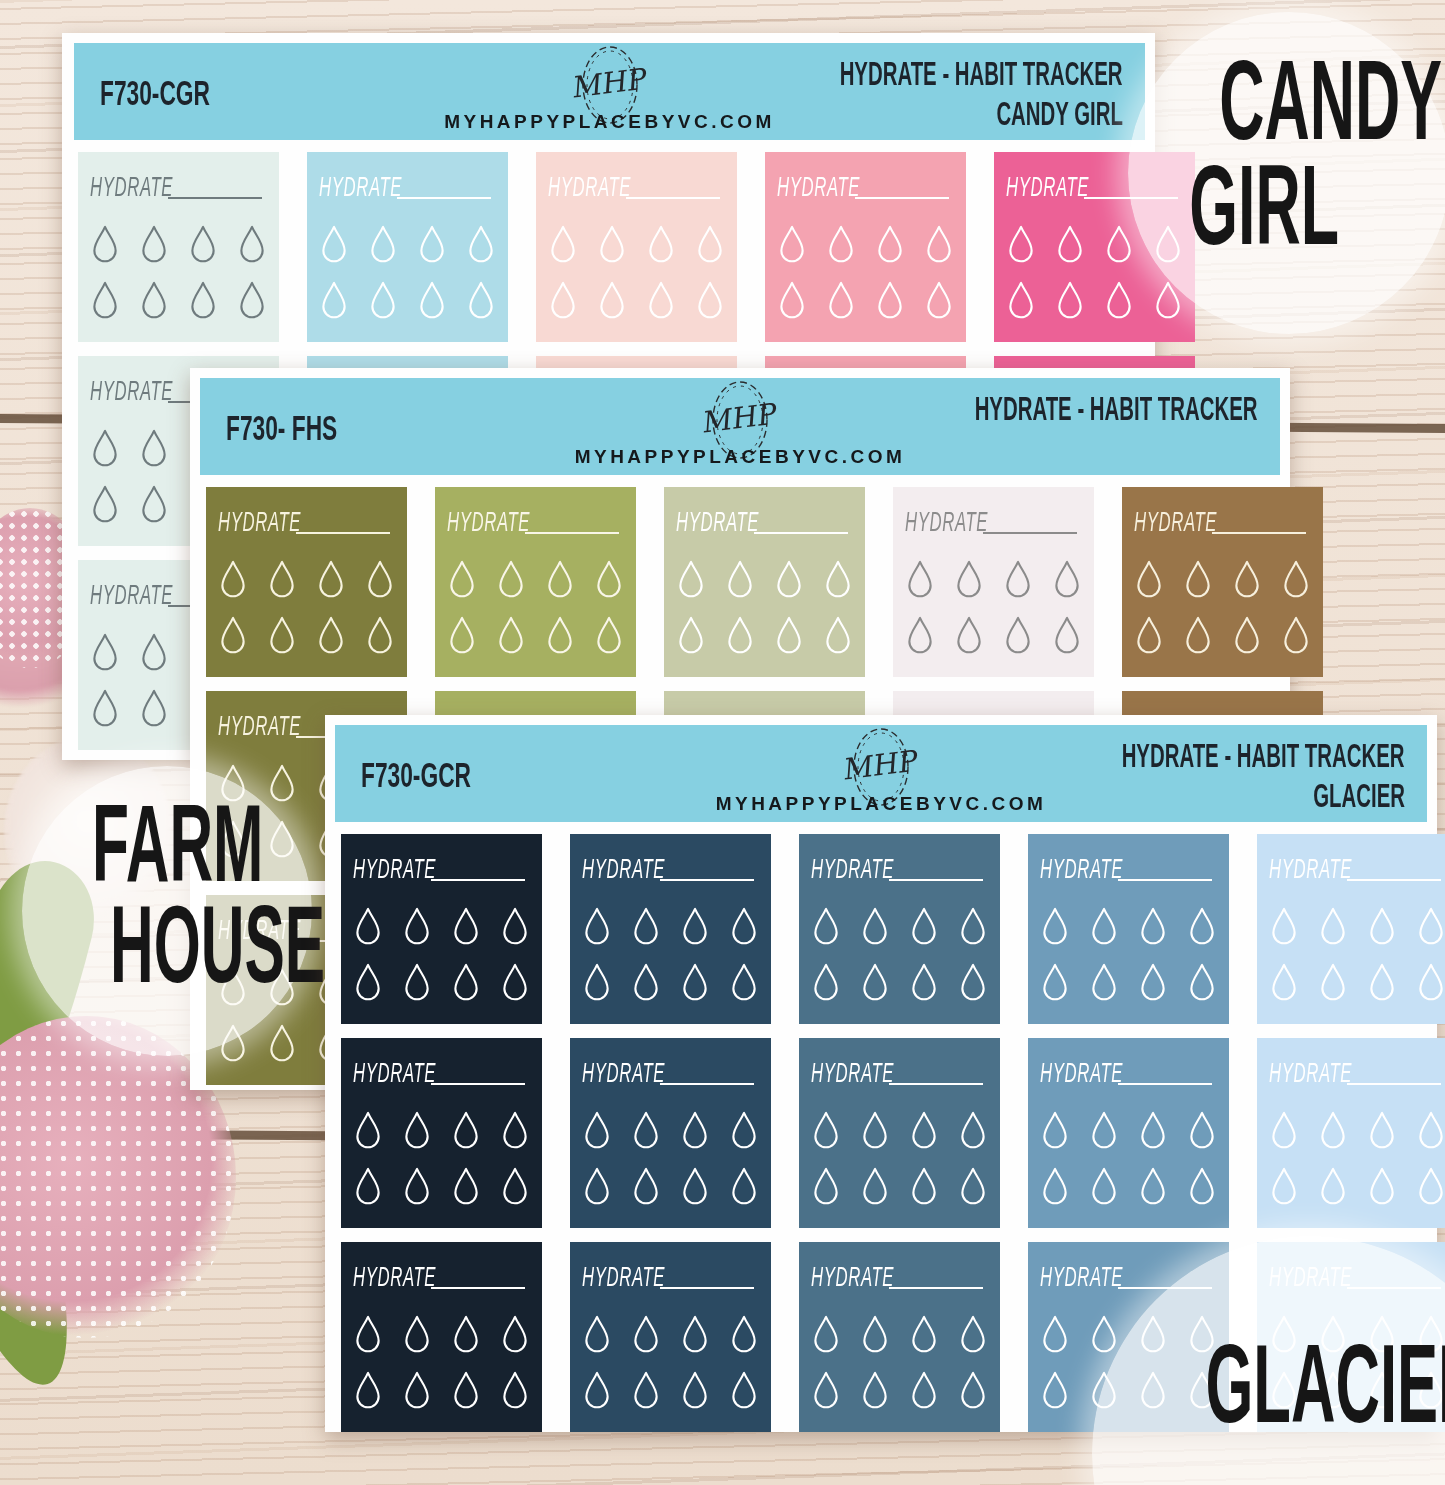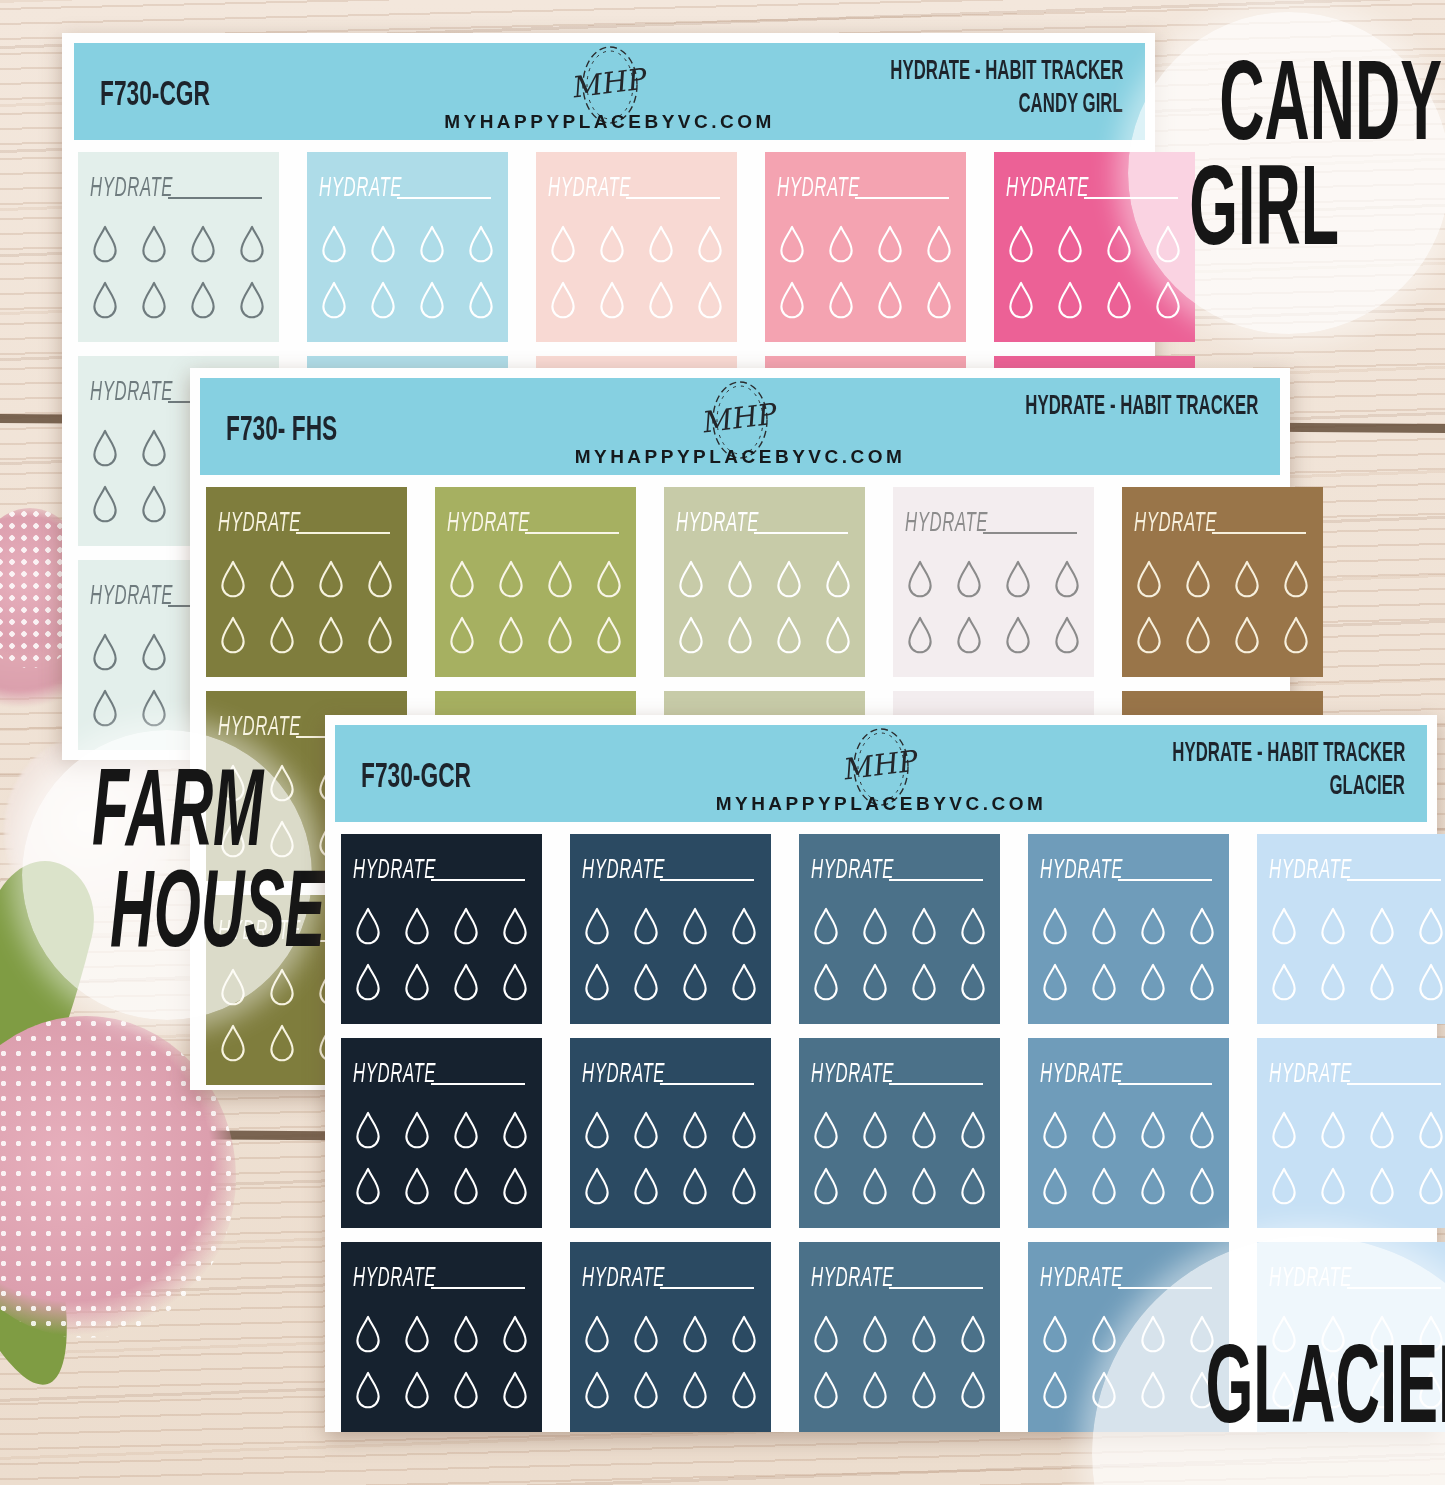--- a/index.html
+++ b/index.html
@@ -30,21 +30,21 @@
   .berries-2{left:-30px;top:508px;width:120px;height:160px;background-size:12px 12px,100% 100%;}
 
   
   .sheet{position:absolute;background:#fefefe;box-shadow:0 7px 20px rgba(110,80,60,.38);}
   .sheet-0{left:62px;top:33px;width:1093px;height:727px;z-index:2;}
   .sheet-1{left:190px;top:368px;width:1100px;height:722px;z-index:4;}
   .sheet-2{left:325px;top:715px;width:1112px;height:717px;z-index:6;}
 
   .bar{position:relative;margin:10px 10px 0;height:97px;}
   .code{position:absolute;left:26px;top:30px;color:#1d242c;font-size:35px;font-weight:700;}
-  .titles{position:absolute;right:22px;top:10px;text-align:right;color:#1d242c;font-size:28px;font-weight:700;line-height:1.18;white-space:nowrap;}
+  .titles{position:absolute;right:22px;top:10px;text-align:right;color:#1d242c;font-size:34px;font-weight:700;line-height:1.18;white-space:nowrap;}
   .site{position:absolute;left:0;right:0;bottom:7px;text-align:center;font-size:19px;font-weight:700;letter-spacing:3.5px;color:#15191c;}
   .logo{position:absolute;left:50%;top:1px;transform:translateX(-50%);width:86px;height:82px;}
   .logo svg{display:block;}
   .monogram{position:absolute;left:0;right:0;top:22px;text-align:center;font-family:"DejaVu Serif",serif;font-style:italic;font-size:29px;color:#23262a;transform:rotate(-7deg);}
 
   
   .cond{display:inline-block;transform:scaleX(.6);}
   .ox-l{transform-origin:0 50%;}
   .ox-r{transform-origin:100% 50%;}
   .ox-c{transform-origin:50% 50%;}
@@ -55,21 +55,21 @@
   .sq-head{display:flex;align-items:flex-end;margin-top:6px;}
   .lbl-wrap{width:74px;overflow:visible;white-space:nowrap;font-style:italic;}
   .sq-label{font-size:27px;font-weight:400;letter-spacing:1px;transform:scaleX(.62);transform-origin:0 50%;display:inline-block;}
   .sq-line{flex:0 0 94px;height:2.5px;margin-left:4px;margin-bottom:4px;}
   .drops{display:grid;grid-template-columns:repeat(4,30px);gap:16px 19px;margin-top:22px;justify-content:start;}
   .drop{display:block;}
 
   
   .circle{position:absolute;border-radius:50%;background:rgba(255,255,255,.72);box-shadow:0 0 26px 12px rgba(255,255,255,.45);}
   .circle-candy{left:1128px;top:12px;width:322px;height:322px;z-index:3;}
-  .circle-farm{left:22px;top:730px;width:290px;height:290px;z-index:5;font-style:italic;}
+  .circle-farm{left:22px;top:766px;width:290px;height:290px;z-index:5;}
   .circle-glacier{left:1092px;top:1236px;width:436px;height:436px;z-index:7;}
   .big{color:#161616;font-weight:700;text-align:center;line-height:.92;}
   .circle-candy .big{padding:36px 60px 0 0;font-size:114px;}
   .circle-farm .big{padding:26px 0 0;font-size:110px;}
   .circle-glacier .big{padding:96px 92px 0 0;font-size:112px;}
   .big .cond{transform:scaleX(.55);}
 </style>
 </head>
 <body>
 

